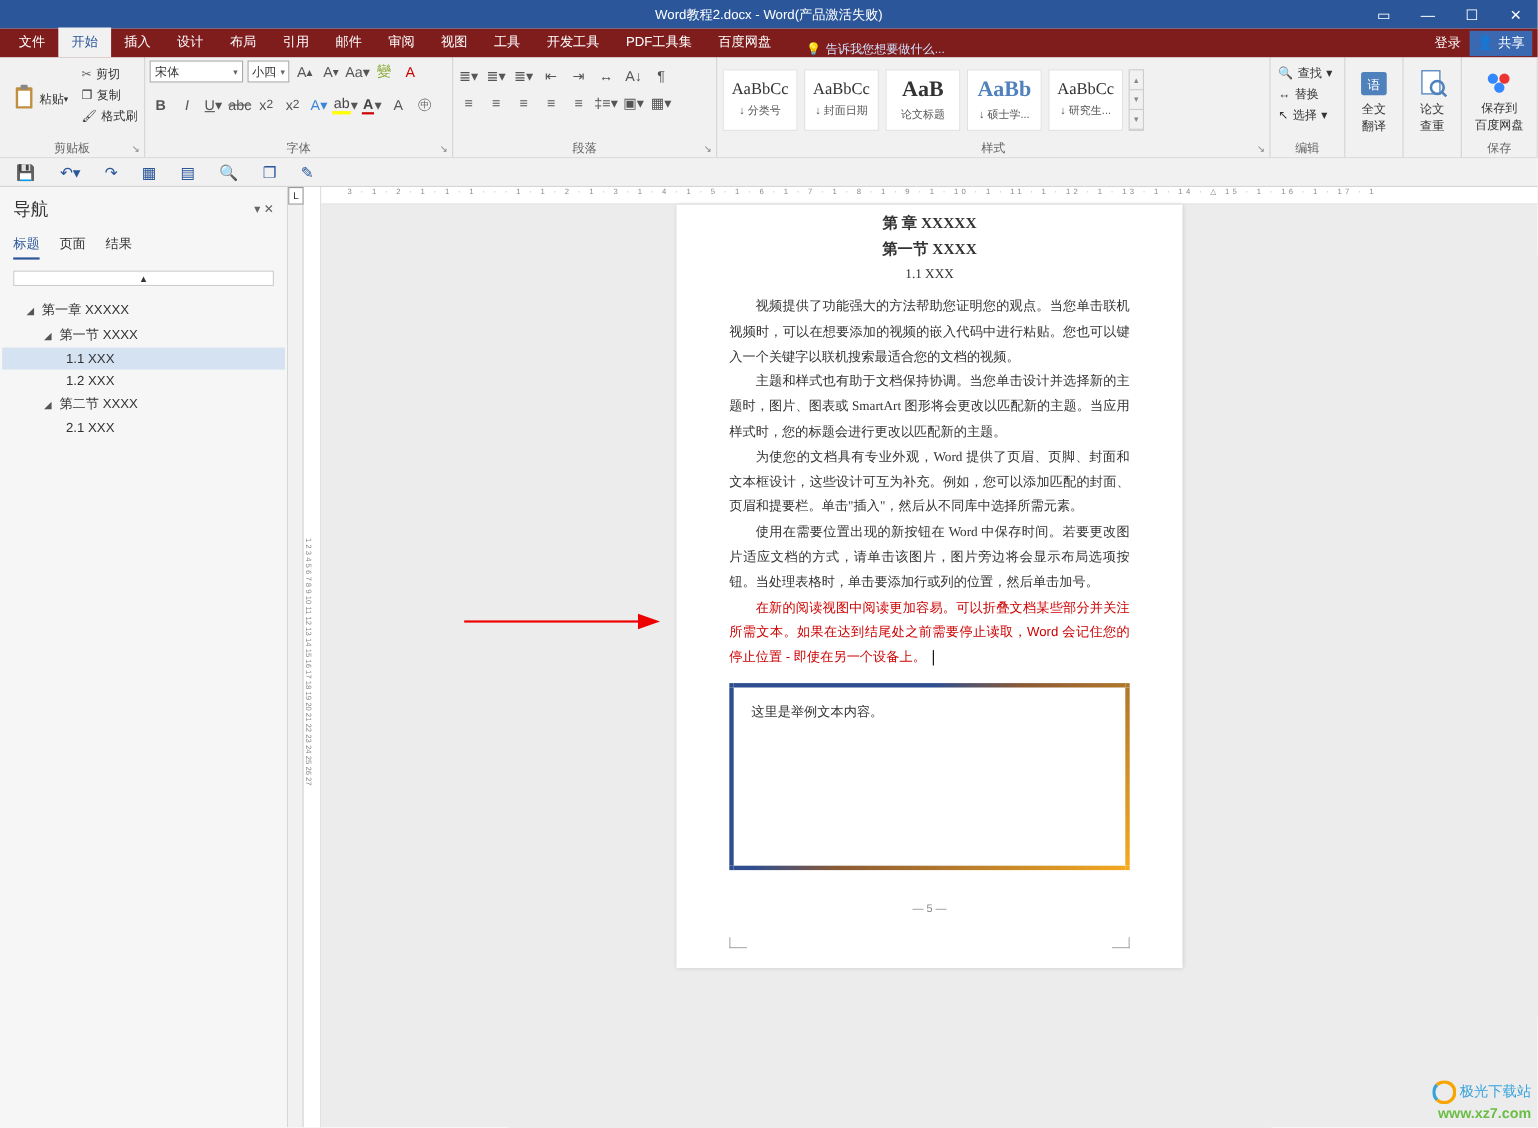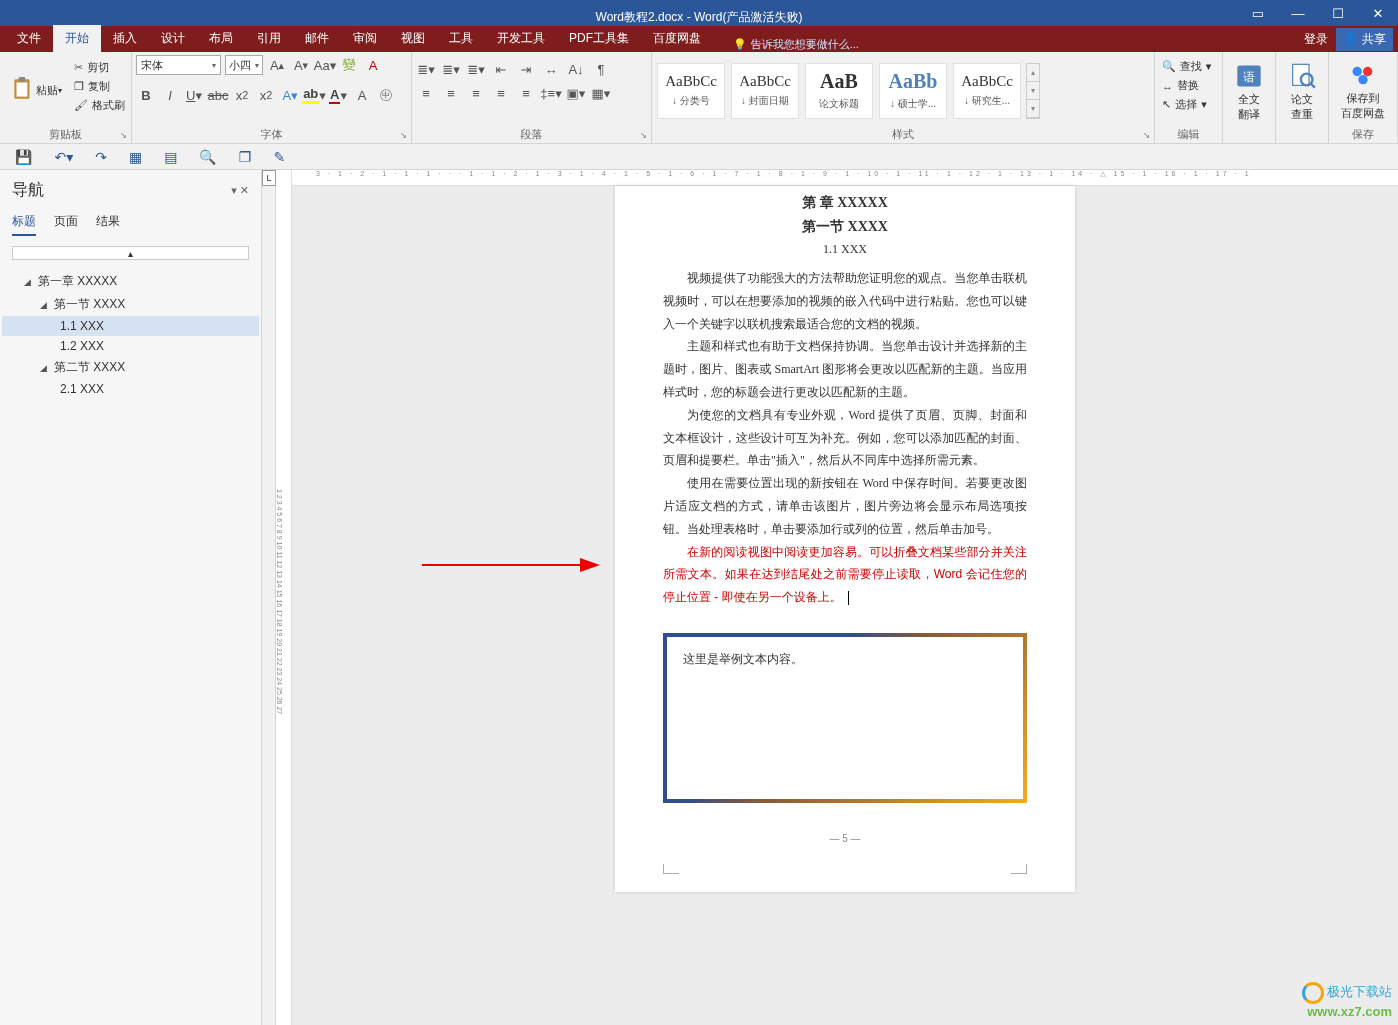--- a/index.html
+++ b/index.html
@@ -1,20 +1,20 @@
 <!DOCTYPE html>
 <html><head>
 <meta charset="utf-8">
 <style>
 *{box-sizing:border-box;margin:0;padding:0;font-family:"Microsoft YaHei","Segoe UI",sans-serif}
 body{background:#fff;font-size:12px;color:#333;overflow:hidden}
 .app{width:1398px;height:1025px;display:flex;flex-direction:column}
 
 
-.titlebar{height:26px;background:#2B579A;display:flex;align-items:flex-end;justify-content:center;position:relative;color:#fff}
+.titlebar{height:26px;background:#2B579A;display:flex;align-items:center;justify-content:center;position:relative;color:#fff}
 .titlebar .title{font-size:12px}
 .titlebar .wincontrols{position:absolute;right:0;top:0;display:flex;height:100%}
 .titlebar .wincontrols div{width:40px;display:flex;align-items:center;justify-content:center;font-size:13px}
 
 
 .menubar{height:26px;background:#7f1d1d;display:flex;align-items:flex-end;color:#fff;font-size:12px;padding-left:5px;position:relative}
 .menubar .tab{padding:5px 12px;cursor:pointer}
 .menubar .tab.active{background:#F1F1F1;color:#2B579A}
 .menubar .tell{margin-left:20px;display:flex;align-items:center;font-size:11px;color:#cfe1ff}
 .menubar .bulb{margin-right:4px}
@@ -37,21 +37,21 @@
 .scissors{color:#666}
 
 
 .font-row{display:flex;align-items:center;gap:4px;margin-bottom:6px}
 .font-name{border:1px solid #AAA;background:#fff;height:20px;width:85px;font-size:11px;padding:0 4px;display:flex;align-items:center;justify-content:space-between}
 .font-size{border:1px solid #AAA;background:#fff;height:20px;width:38px;font-size:11px;padding:0 3px;display:flex;align-items:center;justify-content:space-between}
 .tri{font-size:8px;color:#666}
 .icon-btn{width:20px;height:20px;display:flex;align-items:center;justify-content:center;font-size:13px;color:#555}
 .icon-btn.red{color:#C00}
 .fontcolor-u{border-bottom:2px solid #C00;display:inline-block;padding:0 1px;font-weight:bold;color:#444}
-.highlight-u{border-bottom:3px solid #FFFF00;display:inline-block;padding:0 1px;font-weight:bold;color:#444}
+.highlight-u{border-bottom:3px solid #FFFF00;display:inline-block;padding:0 1px;font-weight:normal;color:#444}
 
 
 .para-col{display:flex;flex-direction:column;gap:8px}
 .para-row{display:flex;gap:5px}
 
 
 .styles{display:flex;align-items:center}
 .style-item{border:1px solid #E1E1E1;background:#fff;width:68px;height:56px;display:flex;flex-direction:column;align-items:center;justify-content:center;margin:0 1px}
 .style-item .prev{font-size:15px;font-family:"Times New Roman",serif;color:#333}
 .style-item .lbl{font-size:10px;color:#555;margin-top:4px}
@@ -100,21 +100,21 @@
 
 .docarea{flex:1;background:#ECECEC;overflow:auto;position:relative}
 .hruler{height:16px;background:#fff;border-bottom:1px solid #ddd;font-size:7px;color:#888;padding-left:24px;letter-spacing:3px;white-space:nowrap;overflow:hidden}
 .page{width:460px;margin:0 auto 16px;background:#fff;box-shadow:0 0 4px rgba(0,0,0,.15);padding:8px 48px 48px;min-height:690px;position:relative}
 .doc-h1{text-align:center;font-family:SimSun,serif;font-size:14px;font-weight:bold;margin-bottom:6px}
 .doc-h2{text-align:center;font-family:SimSun,serif;font-size:14px;font-weight:bold;margin-bottom:6px}
 .doc-h3{text-align:center;font-family:SimSun,serif;font-size:12px;margin-bottom:10px}
 .doc-para{font-family:SimSun,serif;font-size:12px;line-height:1.9;text-indent:2em;text-align:justify}
 .doc-para.red{color:#C00}
 .cursor-caret{display:inline-block;width:0;height:14px;border-left:1px solid #000;vertical-align:middle;margin-left:6px}
-.text-box{margin-top:24px;border:4px dashed;border-image:linear-gradient(135deg,#2E4E8F 0%,#2E4E8F 35%,#8B5A35 50%,#F4A920 100%) 1;padding:14px 16px;height:170px;font-family:SimSun,serif;font-size:12px}
+.text-box{margin-top:12px;border:4px dashed;border-image:linear-gradient(135deg,#2E4E8F 0%,#2E4E8F 35%,#8B5A35 50%,#F4A920 100%) 1;padding:14px 16px;height:170px;font-family:SimSun,serif;font-size:12px}
 .pagenum{text-align:center;font-size:10px;color:#888;margin-top:30px}
 .corner-mark{position:absolute;width:16px;height:10px;border:1px solid #aaa;border-width:0 0 1px 1px}
 .corner-mark.r{border-width:0 1px 1px 0}
 
 
 .red-arrow{position:absolute;pointer-events:none}
 .red-arrow .line{position:absolute;height:2px;background:#E00;top:6px}
 .red-arrow .head{position:absolute;width:0;height:0;border-top:7px solid transparent;border-bottom:7px solid transparent;border-left:20px solid #E00;top:0}
 
 

